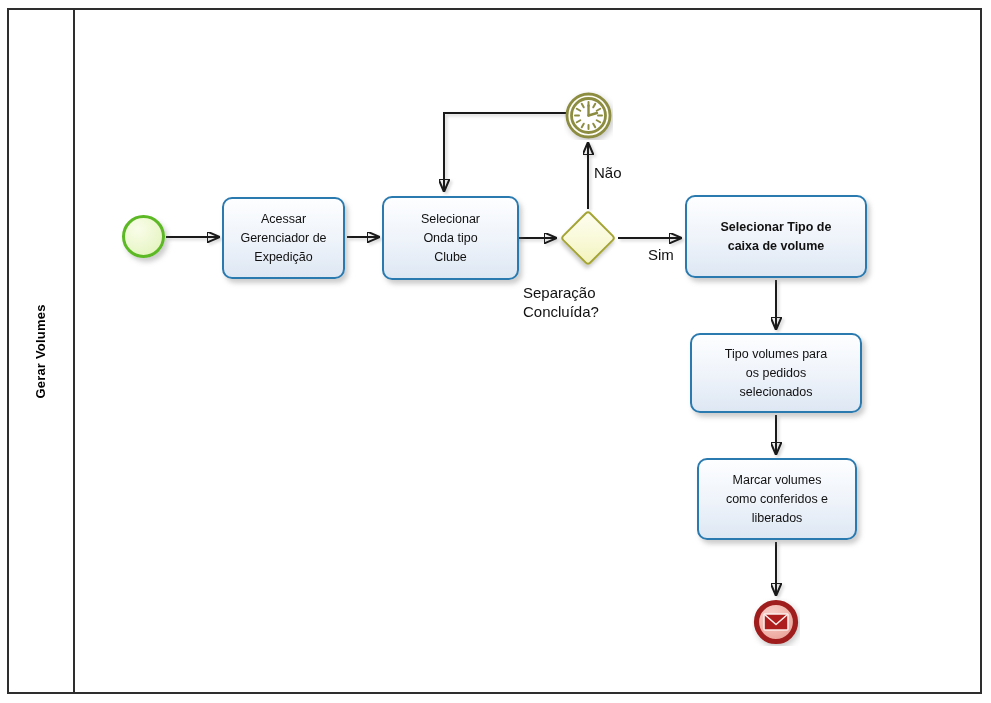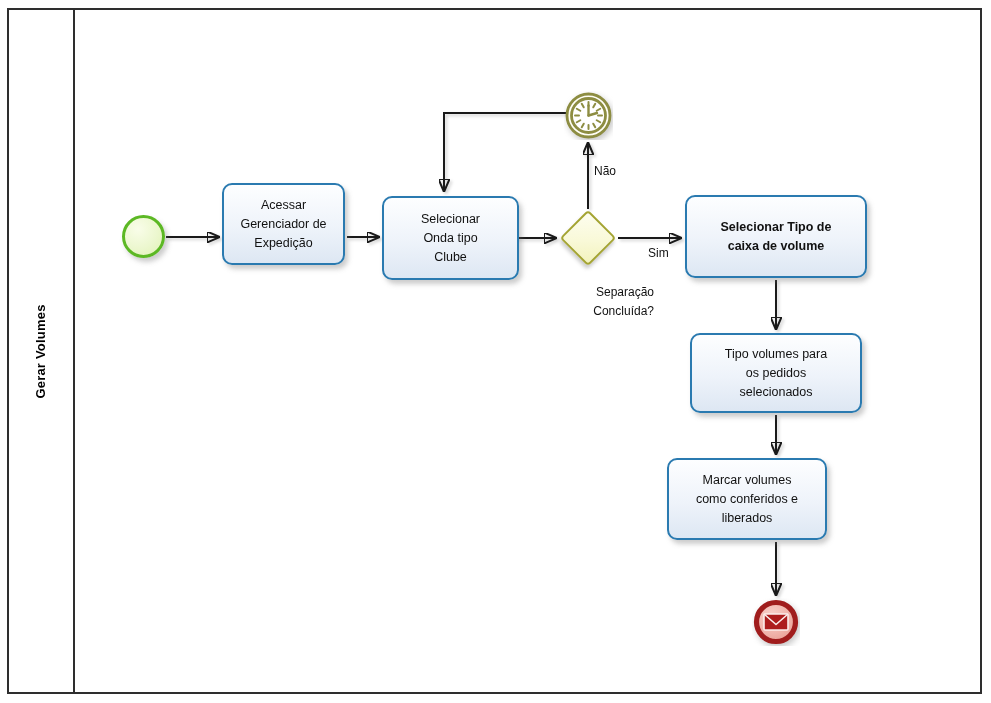--- a/index.html
+++ b/index.html
@@ -21,46 +21,46 @@
                    filter: drop-shadow(2px 2.5px 1.5px rgba(0,0,0,0.18)); }
 
   
   .task { position: absolute; box-sizing: border-box;
           border: 2.5px solid #2a7ab0; border-radius: 10px;
           background: linear-gradient(to bottom, #fdfeff 0%, #eef3fa 55%, #dde7f3 100%);
           box-shadow: 3px 4px 5px rgba(110,110,110,0.35);
           display: flex; align-items: center; justify-content: center;
           text-align: center; cursor: default; }
   .task-label { white-space: pre-line; font-size: 12.5px; line-height: 19px; color: #111; }
-  .t1 { left: 222px; top: 183px; width: 123px; height: 82px; }
+  .t1 { left: 222px; top: 197px; width: 123px; height: 82px; }
   .t2 { left: 382px; top: 196px; width: 137px; height: 84px; }
   .t3 { left: 685px; top: 195px; width: 182px; height: 83px; font-weight: bold; }
   .t4 { left: 690px; top: 333px; width: 172px; height: 80px; }
-  .t5 { left: 667px; top: 458px; width: 160px; height: 82px; }
+  .t5 { left: 697px; top: 458px; width: 160px; height: 82px; }
 
   
   .event-start { position: absolute; left: 122px; top: 215px; width: 43px; height: 43px;
                  box-sizing: border-box; border: 3px solid #5cb824; border-radius: 50%;
                  background: radial-gradient(circle at 35% 30%, #f9fde9 0%, #ecf7cf 55%, #e0f2b4 100%);
                  box-shadow: 3px 4px 5px rgba(110,110,110,0.35); }
 
   
   .gateway { position: absolute; left: 568px; top: 218px; width: 40px; height: 40px;
              box-sizing: border-box; border: 2.5px solid #a4a432; border-radius: 4px;
              transform: rotate(45deg);
              background: linear-gradient(135deg, #fdfdef 0%, #f9f9d8 55%, #f3f3bd 100%);
              box-shadow: 2px 3px 4px rgba(110,110,110,0.35); }
 
   
   .timer-event { position: absolute; left: 564px; top: 91px; }
   .end-event   { position: absolute; left: 752px; top: 598px; }
 
   
-  .flow-label { position: absolute; font-size: 12px; color: #111; }
-  .gw-label { left: 523px; top: 283px; width: 131px; text-align: right;
+  .flow-label { position: absolute; font-size: 15px; color: #111; }
+  .gw-label { left: 523px; top: 283px; width: 131px; text-align: left;
               white-space: pre-line; line-height: 19px; }
   .no-label { left: 594px; top: 164px; }
   .yes-label { left: 648px; top: 246px; }
 </style>
 </head>
 <body>
 
 <div class="stage">
 
   <div class="pool"></div>

